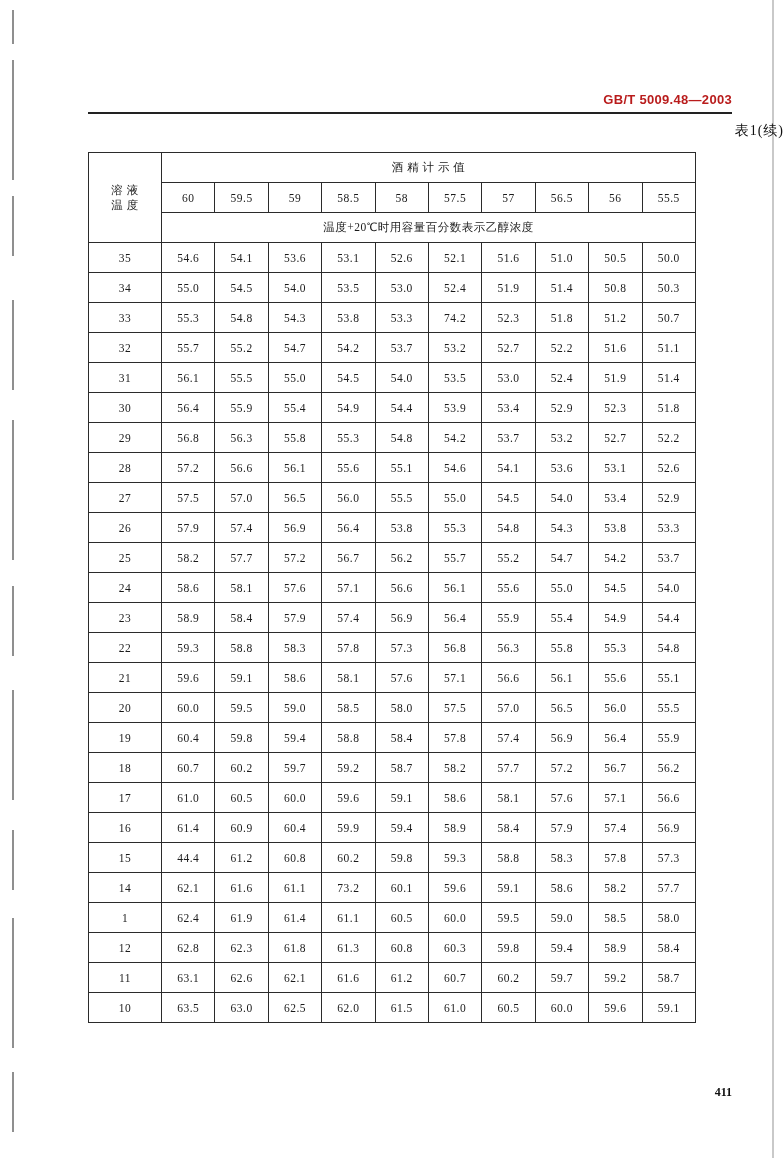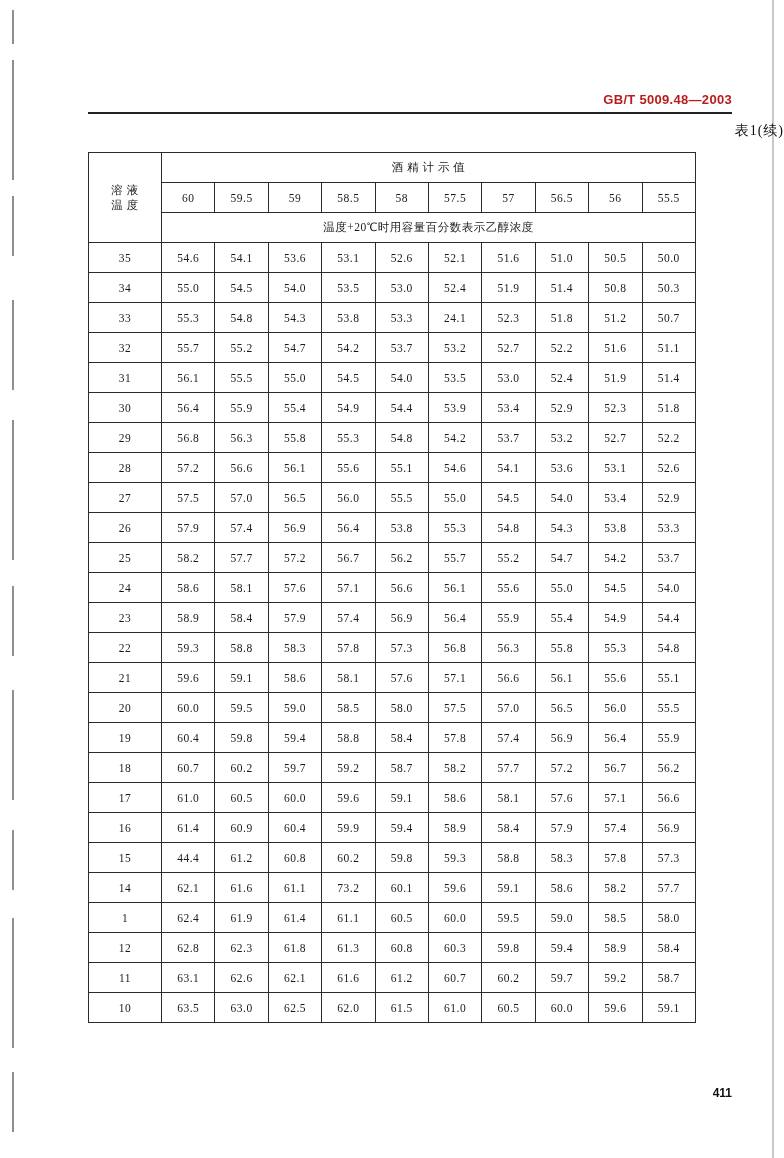--- a/index.html
+++ b/index.html
@@ -117,21 +117,21 @@
     height: 24px;
   }
   .temp-cell {
     font-size: 11.5px;
   }
 
   .page-no {
     position: absolute;
     right: 52px;
     bottom: 58px;
-    font-family: Liberation Sans, sans-serif;
+    font-family: Liberation Serif, serif;
     font-size: 12px;
     font-weight: bold;
   }
 </style>
 </head>
 <body>
 
 <div class="edge-marks">
   <span style="top:10px;height:34px;"></span>
   <span style="top:60px;height:120px;"></span>
@@ -204,21 +204,21 @@
           <td>50.8</td>
           <td>50.3</td>
         </tr>
         <tr>
           <td class="temp-cell">33</td>
           <td>55.3</td>
           <td>54.8</td>
           <td>54.3</td>
           <td>53.8</td>
           <td>53.3</td>
-          <td>24.1</td>
+          <td>74.2</td>
           <td>52.3</td>
           <td>51.8</td>
           <td>51.2</td>
           <td>50.7</td>
         </tr>
         <tr>
           <td class="temp-cell">32</td>
           <td>55.7</td>
           <td>55.2</td>
           <td>54.7</td>

